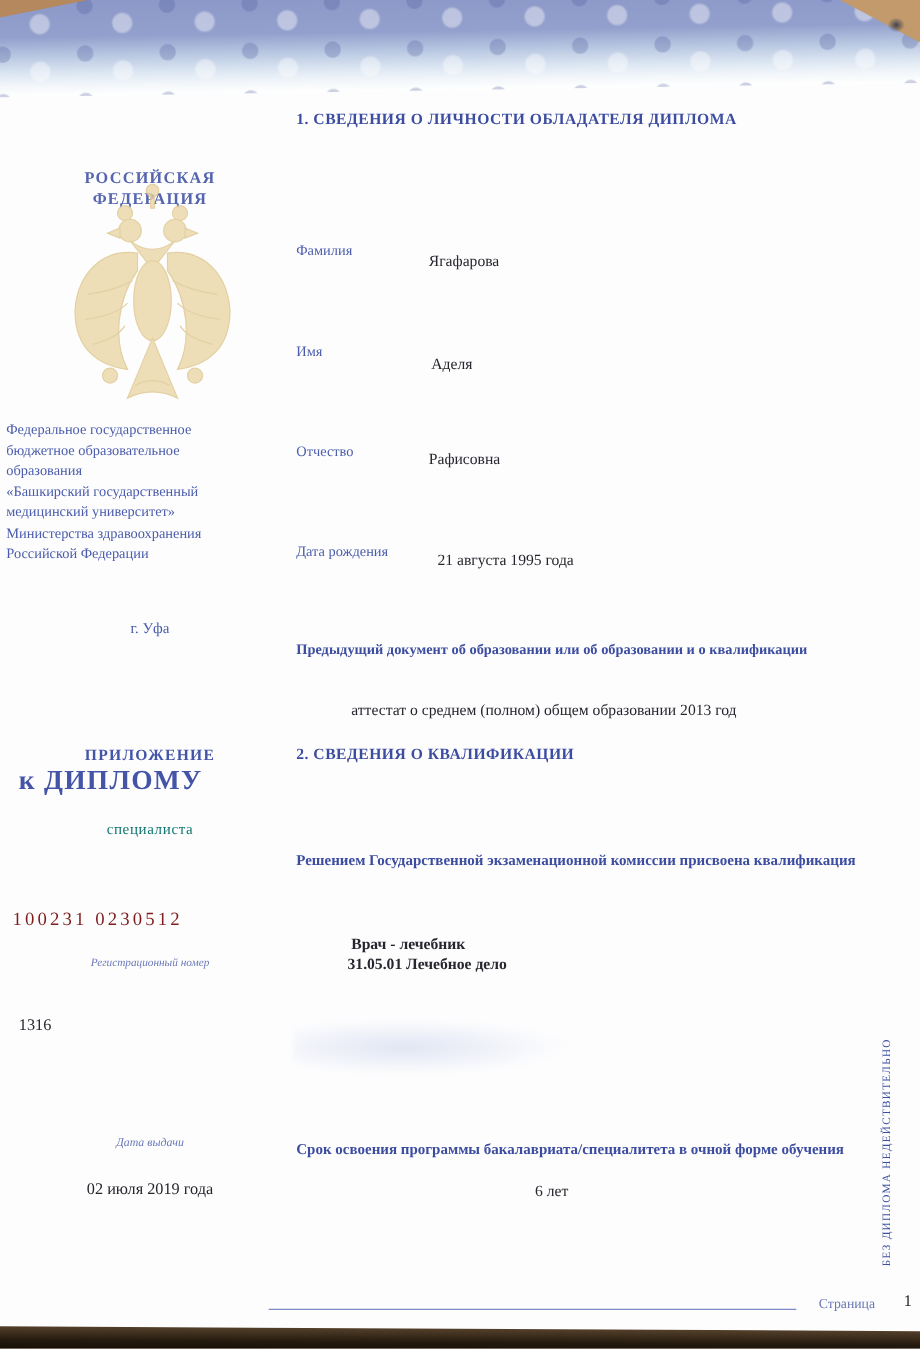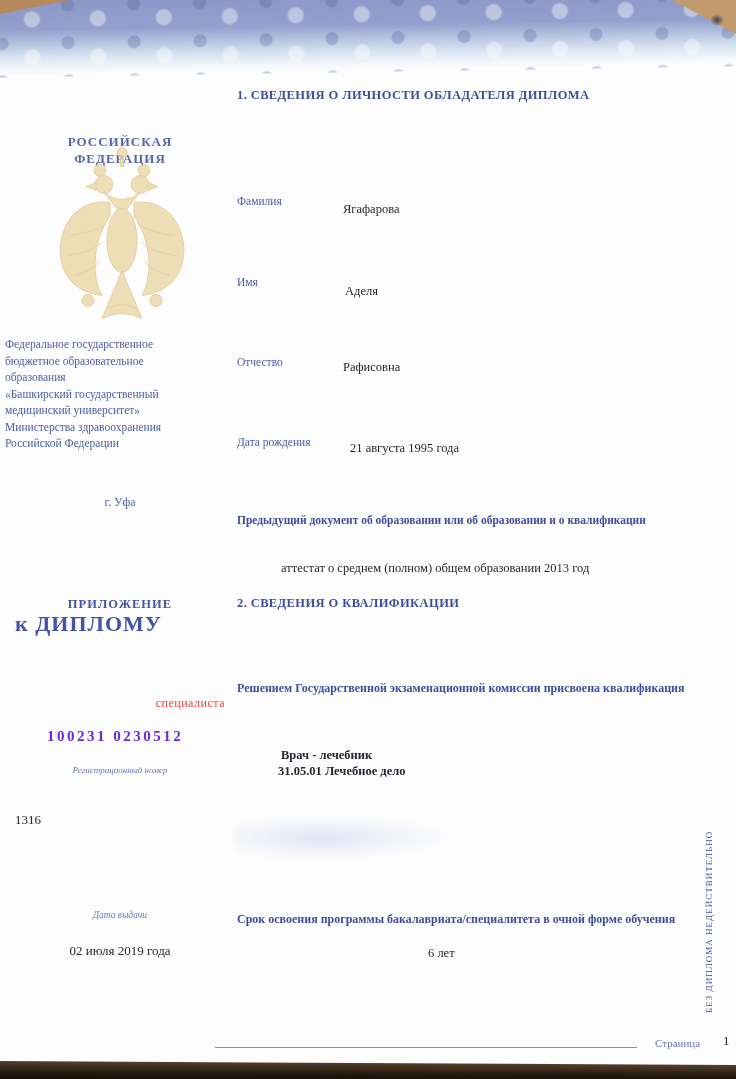--- a/index.html
+++ b/index.html
@@ -40,24 +40,24 @@
     color:#5565ae;font-weight:bold;font-size:13px;line-height:17px;letter-spacing:1px;margin-top:36px;}
   .emblem{position:absolute;left:52px;top:138px;width:140px;height:195px;opacity:.88;}
   .institution{position:absolute;left:5px;top:336px;width:220px;text-align:left;
     color:#4a5cab;font-size:11.5px;line-height:16.5px;}
   .city{position:absolute;left:15px;top:495px;width:210px;text-align:center;
     color:#4a5cab;font-size:12px;}
   .apx1{position:absolute;left:15px;top:597px;width:210px;text-align:center;
     color:#4455a8;font-weight:bold;font-size:12.5px;letter-spacing:1px;}
   .apx2{position:absolute;left:15px;top:611px;width:210px;text-align:left;
     color:#4455a8;font-weight:bold;font-size:22px;letter-spacing:1px;}
-  .apx3{position:absolute;left:15px;top:656px;width:210px;text-align:right;
-    color:#ef4444;font-size:12px;letter-spacing:.5px;margin-top:40px;}
-  .blank-number{position:absolute;left:10px;top:728px;width:210px;text-align:center;
-    color:#6d28d9;font-size:15px;font-weight:bold;letter-spacing:2.5px;}
+  .apx3{position:absolute;left:15px;top:656px;width:210px;text-align:center;
+    color:#0f766e;font-size:12px;letter-spacing:.5px;}
+  .blank-number{position:absolute;left:10px;top:728px;width:210px;
+    color:#7f1d1d;font-size:15px;font-weight:normal;letter-spacing:2.5px;}
   .reg-label{position:absolute;left:55px;top:764px;width:130px;text-align:center;
     color:#6a78b8;font-size:9px;font-style:italic;line-height:12px;}
   .reg-number{position:absolute;left:15px;top:812px;width:210px;
     color:#26262e;font-size:13px;}
   .issue-label{position:absolute;left:55px;top:910px;width:130px;text-align:center;
     color:#6a78b8;font-size:9.5px;font-style:italic;}
   .issue-value{position:absolute;left:15px;top:943px;width:210px;text-align:center;
     color:#26262e;font-size:13px;}
   
   .s-title{position:absolute;left:237px;color:#3c4da0;font-weight:bold;

